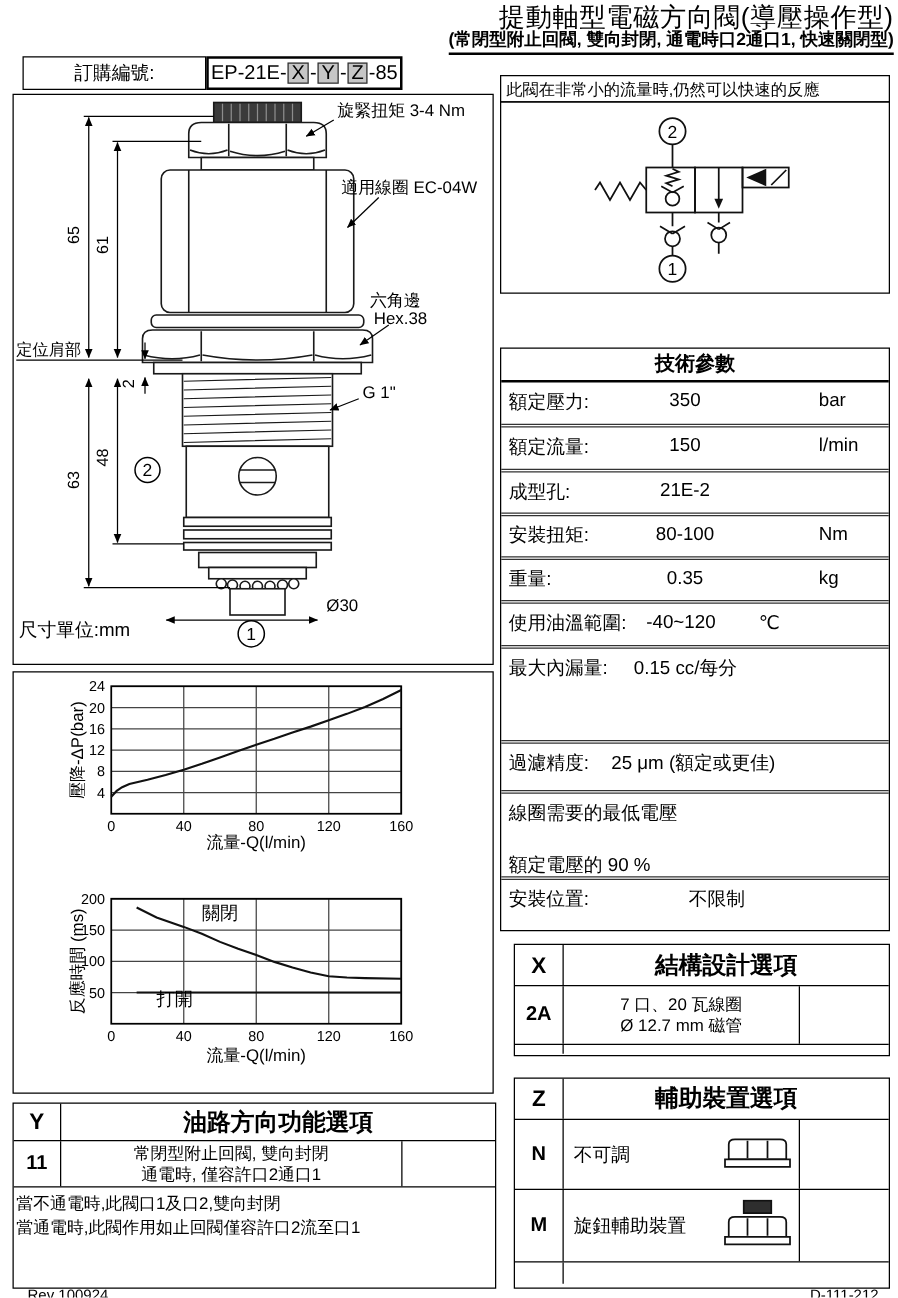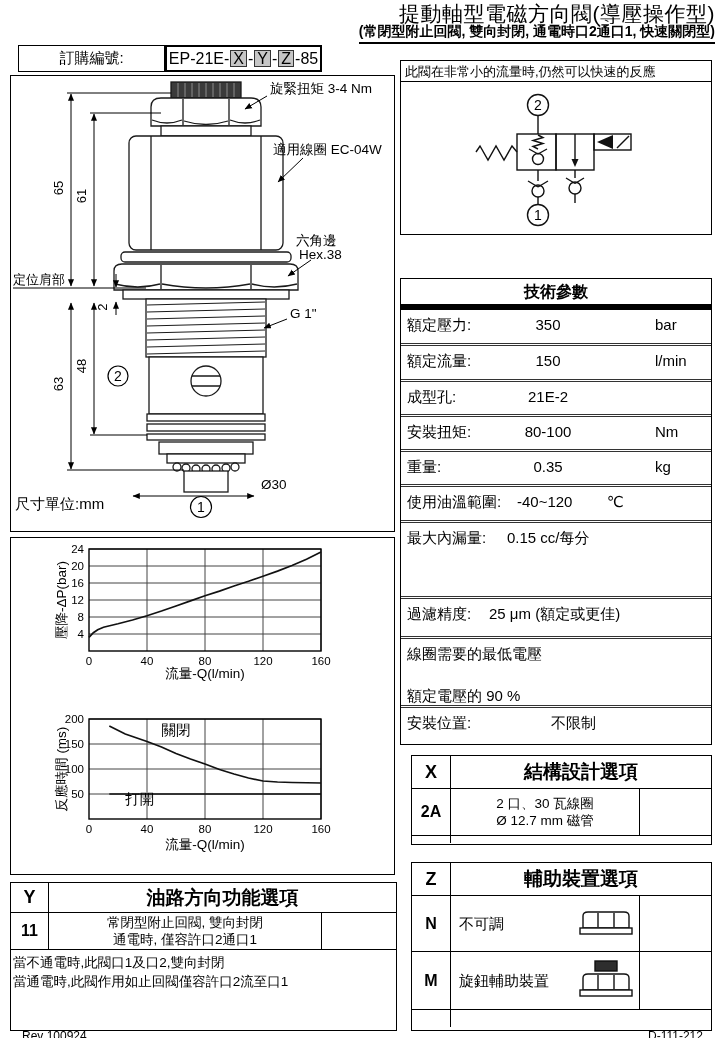--- a/index.html
+++ b/index.html
@@ -11,21 +11,21 @@
   .obox{border:1.6px solid #000;box-sizing:border-box;display:flex;align-items:center;justify-content:center}
   .order-label{left:18px;top:45px;width:147px;height:27px;font-size:15px}
   .order-code{left:165px;top:45px;width:157px;height:27px;border-width:2.4px;font-weight:normal;font-size:16px}
   .xyz{display:inline-block;border:1.4px solid #333;background:#c6c6c6;padding:0 2px;margin:0 1px;line-height:15px}
   .panel{border:1.6px solid #000;box-sizing:border-box}
   .drawing-panel{left:10px;top:75px;width:385px;height:457px}
   .charts-panel{left:10px;top:537px;width:385px;height:338px}
   .note-box{left:400px;top:60px;width:312px;height:22px;font-size:13px;padding:2px 4px;box-sizing:border-box;border:1.6px solid #000}
   .symbol-panel{left:400px;top:81px;width:312px;height:154px}
   .tech{left:400px;top:278px;width:312px;height:467px}
-  .tech-title{height:25px;line-height:26px;text-align:center;font-weight:bold;font-size:16px;border-bottom:6px solid #000000}
+  .tech-title{height:25px;line-height:26px;text-align:center;font-weight:bold;font-size:16px;border-bottom:2px solid #000000}
   .trow{position:relative;font-size:15px}
   .trow+.trow{border-top:3px double #333}
   .tl{position:absolute;left:6px;top:6px}
   .tvc{position:absolute;left:40px;right:56px;top:6px;text-align:center}
   .tvi{position:absolute;top:6px}
   .tu{position:absolute;left:254px;top:6px}
   .tl2{position:absolute;left:6px}
   .opt{box-sizing:border-box;border:1.8px solid #000}
   .xt{left:411px;top:755px;width:301px;height:90px}
   .zt{left:411px;top:862px;width:301px;height:169px}
@@ -290,21 +290,21 @@
 </div>
 
 <div class="abs opt xt">
   <div class="orow hline" style="height:33px">
     <div class="lcell" style="font-size:18px">X</div>
     <div class="tcell">結構設計選項</div>
   </div>
   <div class="orow hline" style="height:47px">
     <div class="lcell" style="font-size:16px">2A</div>
     <div class="mid" style="width:189px">
-      <div class="mid2">2 口、30 瓦線圈</div>
+      <div class="mid2">7 口、20 瓦線圈</div>
       <div class="mid2">Ø 12.7 mm 磁管</div>
     </div>
     <div class="tcell"></div>
   </div>
   <div class="orow" style="height:7px">
       <div class="lcell"></div>
     </div>
 </div>
 
 <div class="abs opt zt">

